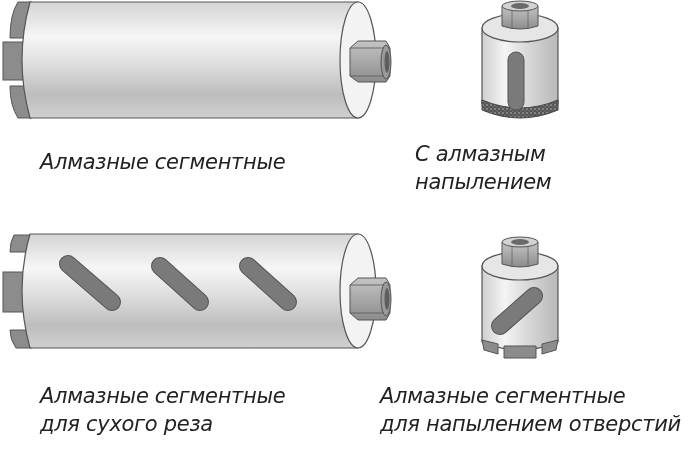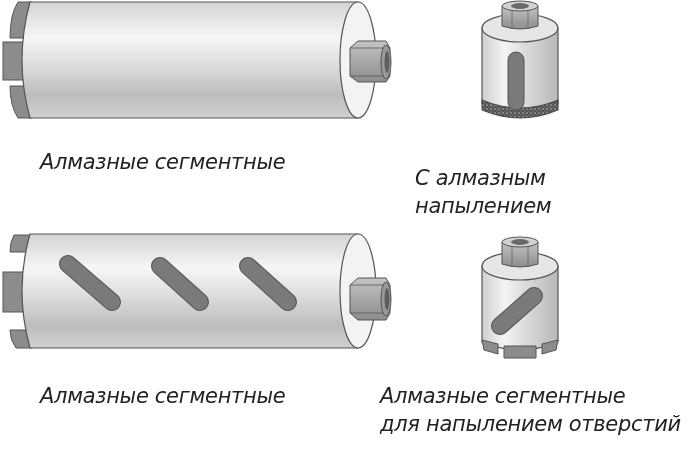--- a/index.html
+++ b/index.html
@@ -73,21 +73,21 @@
 
     <path d="M32 6 L68 6 L68 26 Q50 32 32 26 Z" fill="url(#hexG)" stroke="#555" stroke-width="1"></path>
     <line x1="42" y1="6" x2="42" y2="29" stroke="#666" stroke-width="0.8"></line>
     <line x1="58" y1="6" x2="58" y2="29" stroke="#666" stroke-width="0.8"></line>
     <ellipse cx="50" cy="6" rx="18" ry="5" fill="#d2d2d2" stroke="#555" stroke-width="1"></ellipse>
     <ellipse cx="50" cy="6" rx="9" ry="3" fill="#6a6a6a"></ellipse>
 
     <rect x="38" y="52" width="16" height="58" rx="8" fill="#7a7a7a" stroke="#555" stroke-width="1"></rect>
   </svg>
 </div>
-<div class="caption" style="left:415px;top:164px;width:200px;">
+<div class="caption" style="left:415px;top:140px;width:200px;">
   <span>С алмазным</span>
   <span>напылением</span>
 </div>
 
 <div class="illus" style="left:0;top:230px;width:400px;height:125px;">
   <svg width="400" height="125" viewBox="0 0 400 125">
     <path d="M14 5 L32 5 L32 22 L10 22 Q10 12 14 5 Z" fill="#8c8c8c" stroke="#555" stroke-width="1"></path>
     <rect x="3" y="42" width="29" height="40" fill="#8c8c8c" stroke="#555" stroke-width="1"></rect>
     <path d="M10 100 L32 100 L32 118 L16 118 Q10 110 10 100 Z" fill="#8c8c8c" stroke="#555" stroke-width="1"></path>
     <path d="M30 4 L358 4 L358 118 L30 118 Q14 60 30 4 Z" fill="url(#cylH)" stroke="#555" stroke-width="1.2"></path>
@@ -102,20 +102,21 @@
 
     <polygon points="350,55 358,48 386,48 390,55 390,83 386,90 358,90 350,83" fill="url(#hexG)" stroke="#555" stroke-width="1"></polygon>
     <line x1="350" y1="55" x2="386" y2="55" stroke="#555" stroke-width="0.8"></line>
     <line x1="350" y1="83" x2="386" y2="83" stroke="#555" stroke-width="0.8"></line>
     <ellipse cx="386" cy="69" rx="5" ry="17" fill="#9a9a9a" stroke="#555" stroke-width="1"></ellipse>
     <ellipse cx="387" cy="69" rx="2.5" ry="11" fill="#5e5e5e"></ellipse>
   </svg>
 </div>
 <div class="caption" style="left:40px;top:382px;width:320px;">
   <span>Алмазные сегментные</span>
+  <span>для сухого реза</span>
 </div>
 
 <div class="illus" style="left:470px;top:230px;width:100px;height:140px;">
   <svg width="100" height="140" viewBox="0 0 100 140">
     <path d="M12 36 L12 112 Q50 128 88 112 L88 36 Z" fill="url(#cylV)" stroke="#555" stroke-width="1.2"></path>
 
     <path d="M12 110 L28 114 L28 124 L14 120 Z" fill="#8c8c8c" stroke="#555" stroke-width="1"></path>
     <path d="M34 116 L66 116 L66 128 L34 128 Z" fill="#8c8c8c" stroke="#555" stroke-width="1"></path>
     <path d="M72 114 L88 110 L86 120 L72 124 Z" fill="#8c8c8c" stroke="#555" stroke-width="1"></path>
     <ellipse cx="50" cy="36" rx="38" ry="14" fill="#e6e6e6" stroke="#555" stroke-width="1.2"></ellipse>

